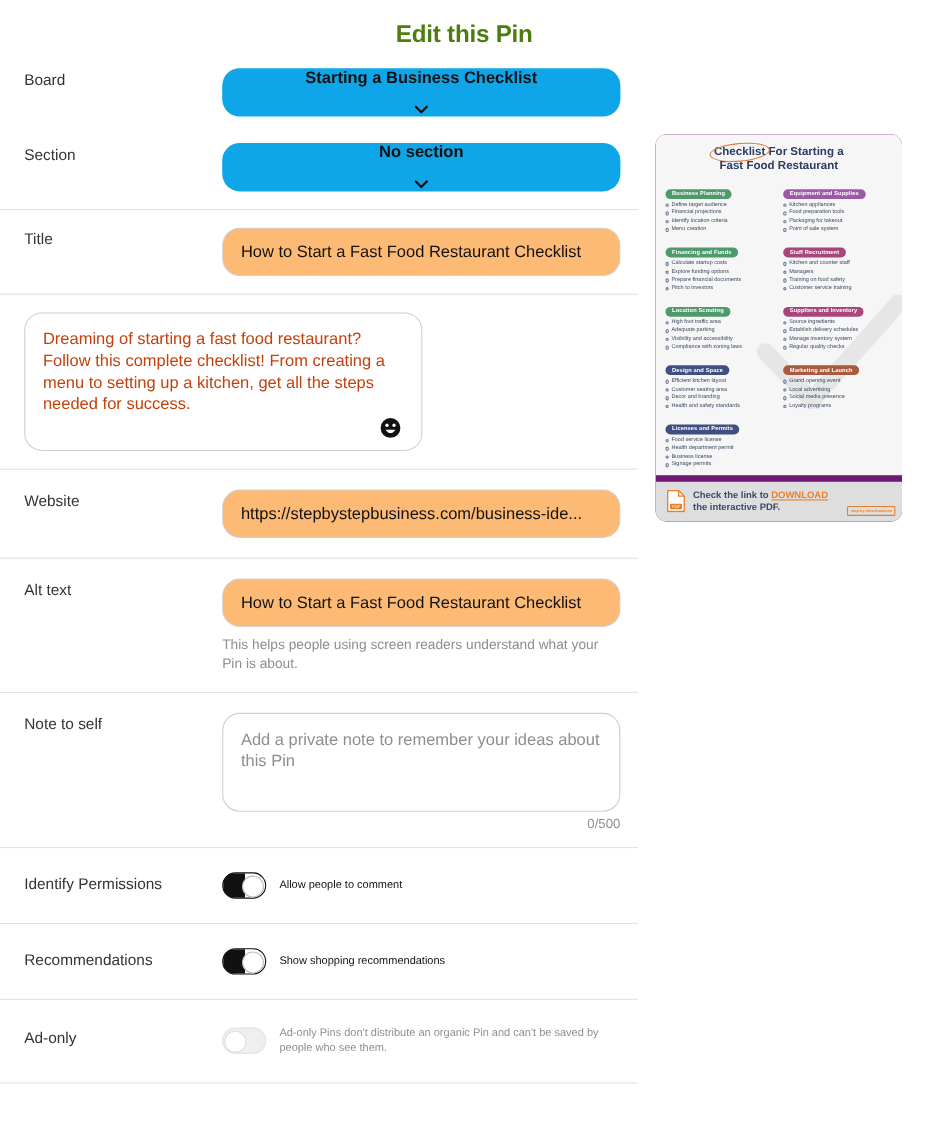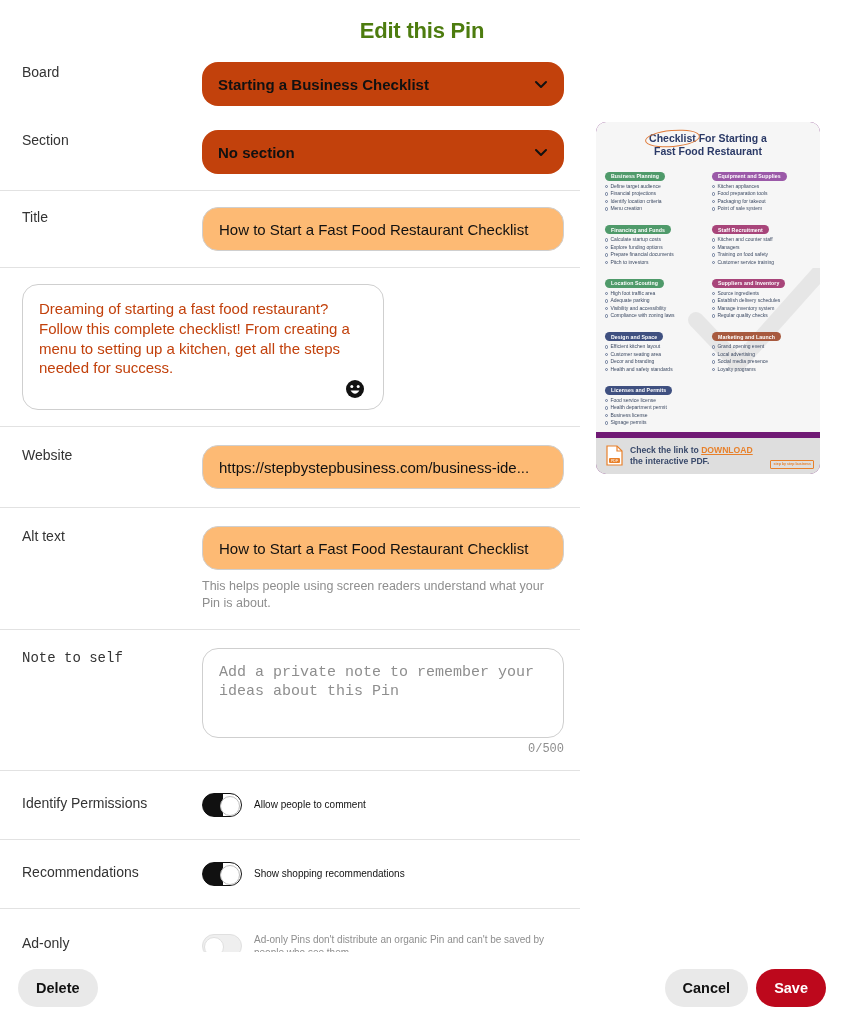--- a/index.html
+++ b/index.html
@@ -46,28 +46,29 @@
   .divider {
     height: 1px;
     background: #e2e2e2;
     width: 580px;
     margin: 0;
   }
 
   
   .select-box {
     position: relative;
-    background: #c2410c;
+    background: #0ea5e9;
     border-radius: 16px;
     height: 44px;
     display: flex;
     align-items: center;
     padding: 0 16px;
     cursor: pointer;
     width: 362px;
+    flex-direction: column;
   }
   .select-box .sel-text {
     font-size: 15px;
     font-weight: bold;
     color: #111;
     flex: 1;
     white-space: nowrap;
     overflow: hidden;
     text-overflow: ellipsis;
   }
@@ -355,21 +356,21 @@
         <div class="field">
           <div class="txt-box">
             <span class="val">How to Start a Fast Food Restaurant Checklist</span>
           </div>
           <div class="hint">This helps people using screen readers understand what your Pin is about.</div>
         </div>
       </div>
 
       <div class="divider"></div>
 
-      <div class="row" style="padding-top:18px; padding-bottom:14px;font-family:Liberation Mono, monospace;">
+      <div class="row" style="padding-top:18px; padding-bottom:14px;">
         <div class="label">Note to self</div>
         <div class="field">
           <div class="area-box note">
             <div class="area-text placeholder">Add a private note to remember your ideas about this Pin</div>
           </div>
           <div class="counter">0/500</div>
         </div>
       </div>
 
       <div class="divider"></div>
@@ -561,21 +562,13 @@
           <div class="th-foot-text">
             <span>Check the link to </span><span class="dl">DOWNLOAD</span><br>
             <span>the interactive PDF.</span>
           </div>
           <div class="brandmark">step by step business</div>
         </div>
       </div>
     </div>
   </div>
 
-  <div class="footer">
-    <button class="btn btn-gray">Delete</button>
-    <span class="spacer"></span>
-    <span class="right">
-      <button class="btn btn-gray">Cancel</button>
-      <button class="btn btn-red">Save</button>
-    </span>
-  </div>
 </div>
 
 </body></html>

